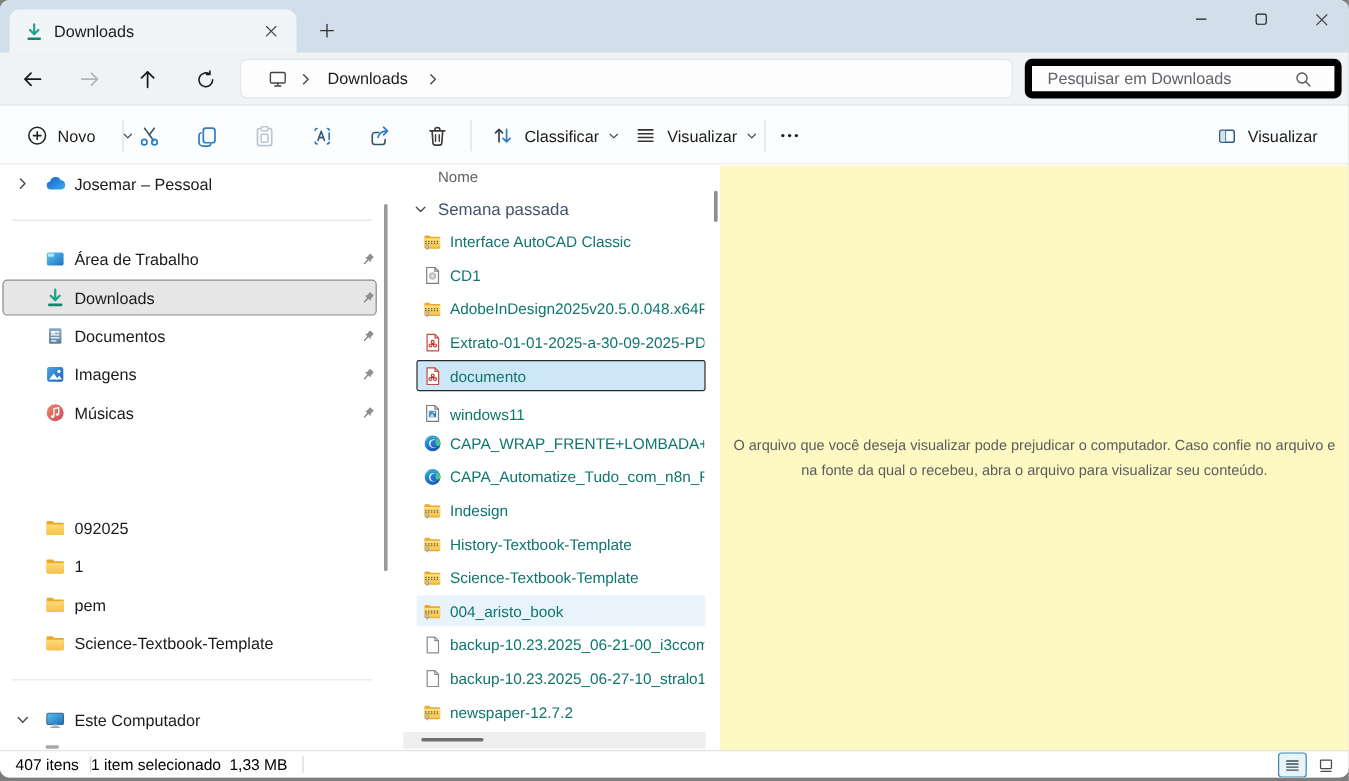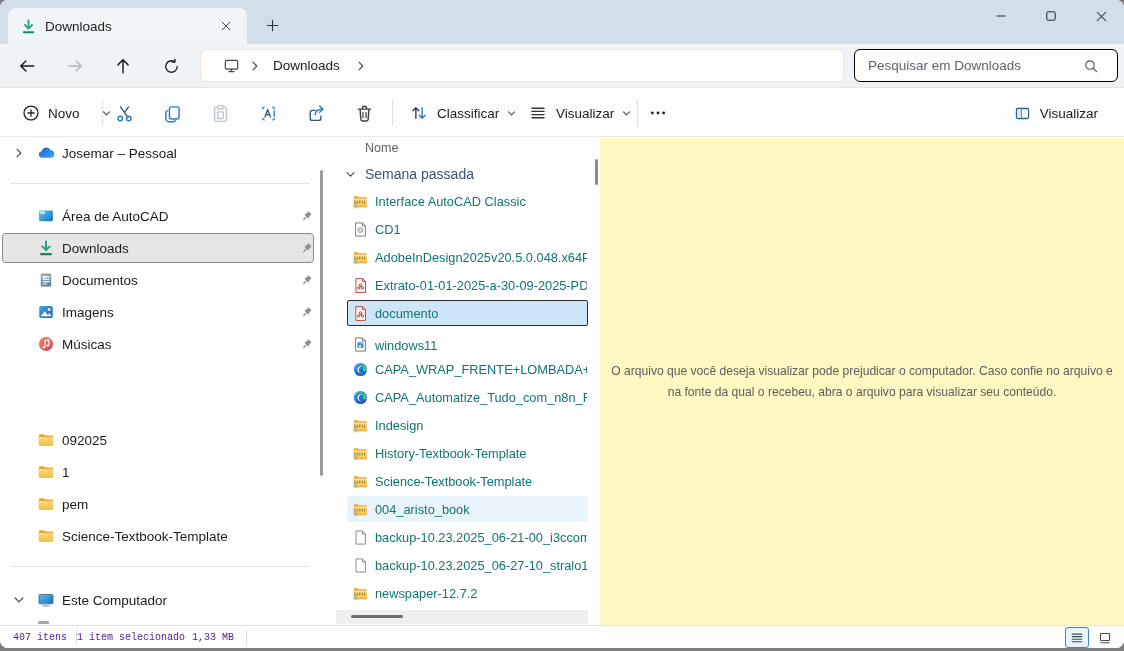--- a/index.html
+++ b/index.html
@@ -17,21 +17,21 @@
   .caption-buttons { position:absolute; right:0; top:0; height:32px; display:flex; gap:4px; }
   .caption-btn { width:46px; height:32px; display:flex; align-items:center; justify-content:center; }
 
   
   .navbar { position:absolute; left:0; top:44px; width:1124px; height:44px; background:#eff3f6; border-bottom:1px solid #e4e7ea; }
   .nav-btn { position:absolute; top:6px; width:32px; height:32px; border-radius:4px; display:flex; align-items:center; justify-content:center; }
   .addressbar { position:absolute; left:200px; top:5px; width:644px; height:33px; background:#fdfdfe; border:1px solid #e4e6e9; border-radius:6px; display:flex; align-items:center; }
   .addr-icon { margin-left:22px; width:17px; height:17px; display:flex; }
   .crumb-sep { width:16px; height:16px; margin:0 4px 0 7px; display:flex; align-items:center; justify-content:center; }
   .crumb { font-size:13.5px; color:#1b1b1b; padding:0 6px; }
-  .searchbox { position:absolute; left:854px; top:5px; width:264px; height:33px; background:#fdfdfe; border:1px solid #000000; border-radius:6px; display:flex; align-items:center; }
+  .searchbox { position:absolute; left:854px; top:5px; width:264px; height:33px; background:#fdfdfe; border:6px solid #000000; border-radius:6px; display:flex; align-items:center; }
   .search-text { margin-left:13px; font-size:13.5px; color:#5f6469; flex:1; white-space:nowrap; }
   .search-icon { width:16px; height:16px; margin-right:18px; display:flex; }
 
   
   .commandbar { position:absolute; left:0; top:89px; width:1124px; height:48px; background:#fbfdfe; border-bottom:1px solid #e8eaec; }
   .cmd-left { position:absolute; left:0; top:0; width:1124px; height:48px; }
   .cmd-btn { position:absolute; top:6px; display:flex; align-items:center; border-radius:4px; height:36px; }
   .cmd-btn .lbl { font-size:13.5px; color:#1b1b1b; }
   .novo-btn { left:12px; padding-left:10px; }
   .novo-btn .lbl { margin:0 21px 0 8px; }
@@ -76,21 +76,21 @@
   .list-vscroll { position:absolute; left:259px; top:21px; width:3px; height:26px; background:#8d8d8d; border-radius:2px; }
   .list-hscroll { position:absolute; left:0px; top:472px; width:252px; height:14px; background:#efefef; }
   .list-hthumb { position:absolute; left:15px; top:5px; width:52px; height:3px; background:#6f6f6f; border-radius:2px; }
 
   
   .preview { position:absolute; left:600px; top:0; width:524px; height:487px; background:#fef9c3; }
   .preview-msg { position:absolute; left:6px; top:223px; width:512px; text-align:center; font-size:12.1px; line-height:20.5px; color:#5c5c5c; }
 
   
   .statusbar { position:absolute; left:0; top:625px; width:1124px; height:23px; background:#fefefe; border-top:1px solid #e2e2e2; display:flex; align-items:center; }
-  .status-text { font-size:10px; color:#4c1d95; white-space:nowrap;font-family:Liberation Mono, monospace; }
+  .status-text { font-size:13px; color:#000000; white-space:nowrap; }
   .status-sep { width:1px; height:14px; background:#d8d8d8; }
   .status-right { position:absolute; right:7px; top:1px; height:21px; display:flex; align-items:center; }
   .view-toggle { width:24px; height:21px; display:flex; align-items:center; justify-content:center; border-radius:3px; border:1px solid transparent; }
   .view-toggle.active { background:#e9f3fa; border-color:#3d87b0; }
 </style>
 </head>
 <body>
 
 <div class="window">
 
@@ -356,21 +356,21 @@
               <defs>
                 <linearGradient id="dtg" x1="0" y1="0" x2="1" y2="1">
                   <stop offset="0" stop-color="#5fc7ec"></stop>
                   <stop offset="1" stop-color="#1a70c2"></stop>
                 </linearGradient>
               </defs>
               <rect x="1.8" y="3" width="12.4" height="9.6" rx="1.3" fill="url(#dtg)"></rect>
               <rect x="2.6" y="3.8" width="4.6" height="2.4" rx="0.6" fill="#bfe8f7" opacity="0.95"></rect>
             </svg>
           </span>
-          <span class="side-label">Área de AutoCAD</span>
+          <span class="side-label">Área de Trabalho</span>
           <span class="side-pin">
             <svg viewBox="0 0 16 16">
               <g transform="rotate(42 8 8)" fill="none" stroke="#6e6e6e" stroke-width="1.1">
                 <path d="M5.6 3h4.8v4.2l1.2 1.6H4.4l1.2-1.6z" fill="#8f8f8f" stroke="none"></path>
                 <path d="M8 8.8V13.6" stroke-linecap="round"></path>
               </g>
             </svg>
           </span>
         </div>
         <div class="side-row selected" style="top: 95px;">

